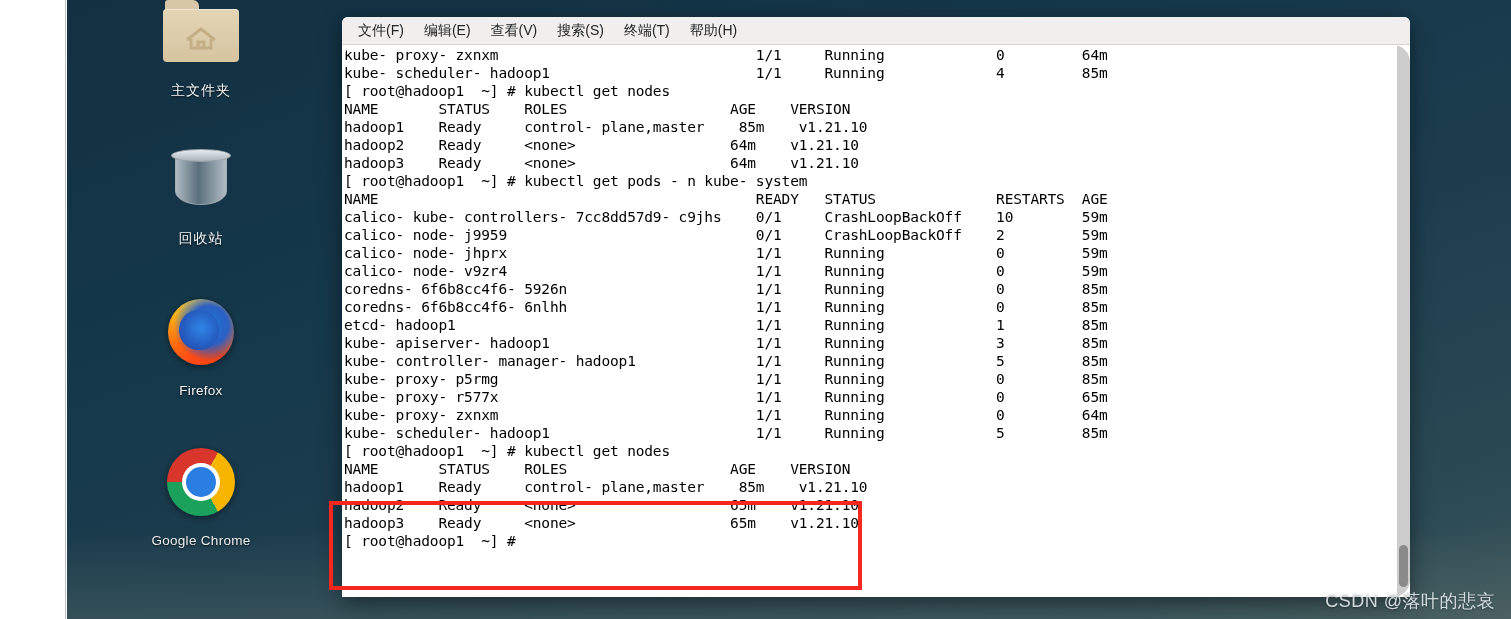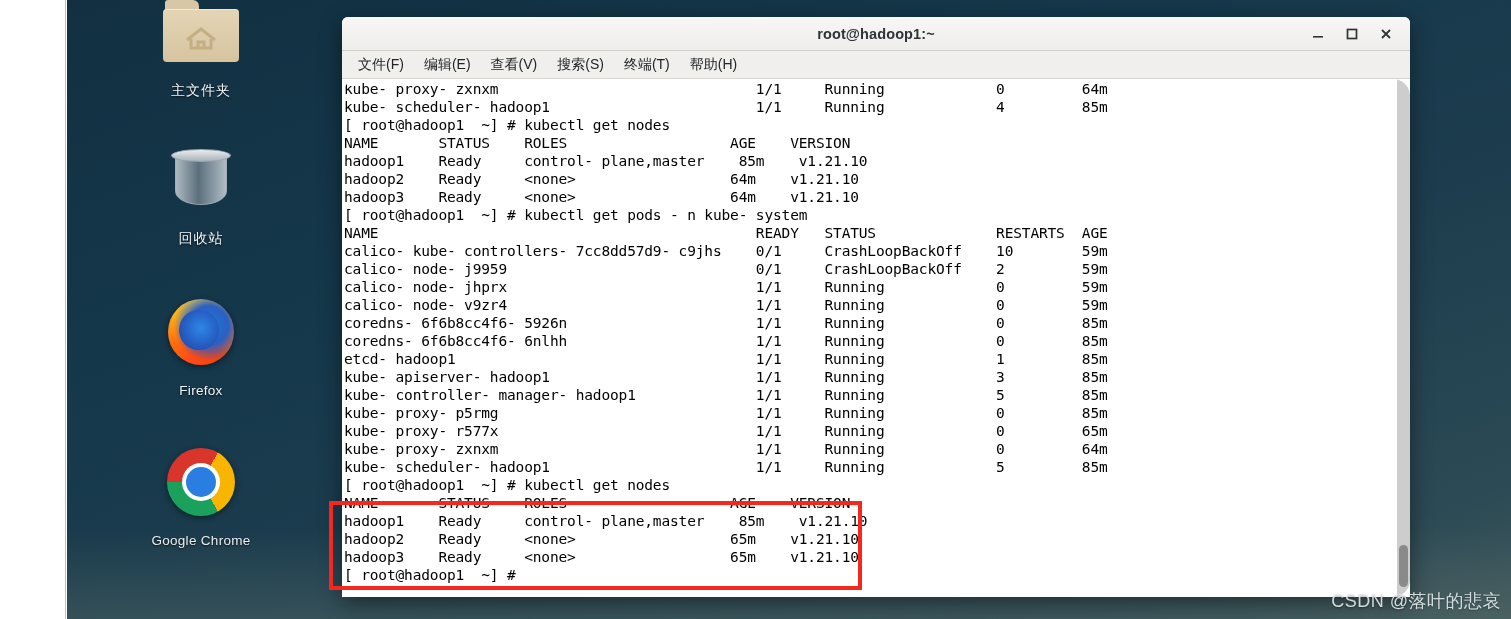--- a/index.html
+++ b/index.html
@@ -271,21 +271,21 @@
     width: 533px; height: 89px;
     border: 4px solid #f6271c;
     box-sizing: border-box;
     pointer-events: none;
     z-index: 30;
   }
 
   
   .watermark {
     position: absolute;
-    right: 10px; bottom: 6px;
+    right: 16px; bottom: 6px;
     font-size: 18px;
     color: #dfe6ea;
     opacity: .92;
     letter-spacing: .5px;
     z-index: 25;
     text-shadow: 0 1px 2px rgba(0,0,0,.4);
   }
 </style>
 </head>
 <body>
@@ -333,40 +333,20 @@
         <div class="chrome"></div>
       </div>
       <div class="icon-label">Google Chrome</div>
     </div>
 
     <div class="watermark">CSDN @落叶的悲哀</div>
   </div>
 
   <div class="term-window">
 
-    <div class="titlebar">
-      <div class="title-text">root@hadoop1:~</div>
-      <div class="win-btns">
-        <div class="win-btn">
-          <svg width="14" height="14" viewBox="0 0 14 14">
-              <rect x="2" y="9" width="10" height="1.6" fill="#2e3436"></rect>
-            </svg>
-        </div>
-        <div class="win-btn">
-          <svg width="14" height="14" viewBox="0 0 14 14">
-              <rect x="2.5" y="2.5" width="9" height="9" fill="none" stroke="#2e3436" stroke-width="1.7"></rect>
-            </svg>
-        </div>
-        <div class="win-btn">
-          <svg width="14" height="14" viewBox="0 0 14 14">
-              <path d="M3 3 L11 11 M11 3 L3 11" stroke="#2e3436" stroke-width="1.8" fill="none"></path>
-            </svg>
-        </div>
-      </div>
-    </div>
 
     <div class="menubar">
       <div class="menu-item">文件(F)</div>
       <div class="menu-item">编辑(E)</div>
       <div class="menu-item">查看(V)</div>
       <div class="menu-item">搜索(S)</div>
       <div class="menu-item">终端(T)</div>
       <div class="menu-item">帮助(H)</div>
     </div>
 

